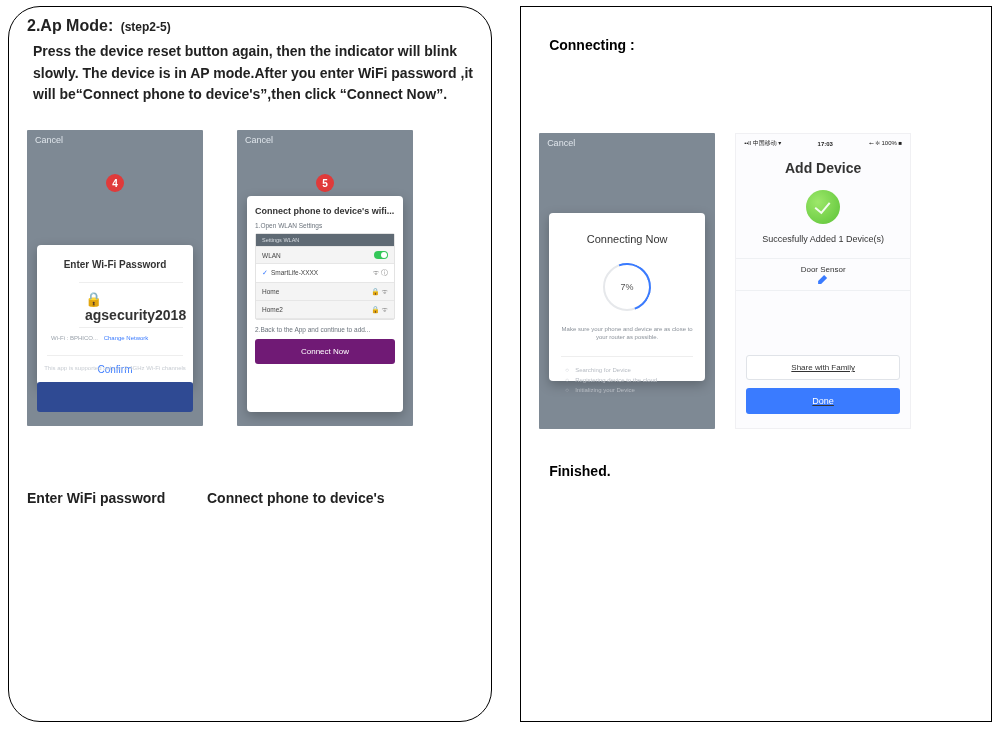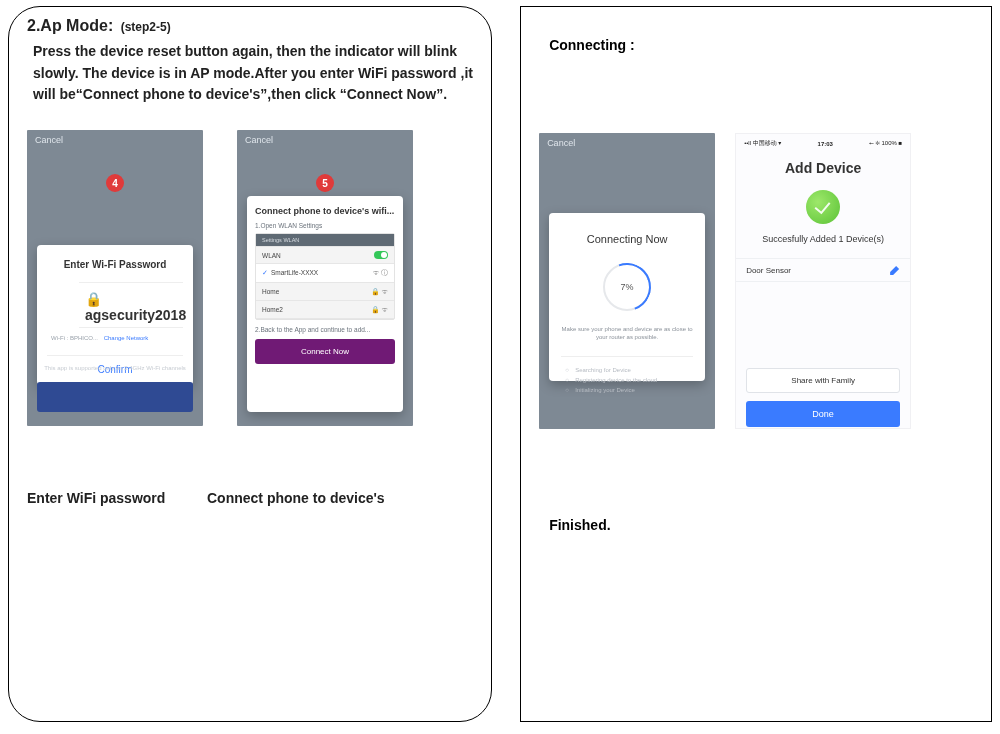--- a/index.html
+++ b/index.html
@@ -189,40 +189,40 @@
     width:34px;height:34px;border-radius:50%;
     background:radial-gradient(circle at 35% 35%, #9de86a, #5bc236);
     margin:14px auto 10px auto;
     position:relative;
   }
   .pd .greendot::after{content:"";position:absolute;left:12px;top:9px;width:7px;height:12px;border-right:2px solid rgba(255,255,255,.9);border-bottom:2px solid rgba(255,255,255,.9);transform:rotate(40deg);}
   .pd .succ{ text-align:center; font-size:9px; font-weight:500; margin-bottom:14px;}
   .pd .devrow{
     display:flex; justify-content:space-between; align-items:center;
     padding:6px 10px; border-top:1px solid #eef0f3; border-bottom:1px solid #eef0f3;
-    font-size:8px; color:#333;
+    font-size:8px; color:#333;flex-direction:column;
   }
   .pd .devrow .edit{
     width:10px;height:10px;
     background:linear-gradient(135deg,#3a7bff 50%, transparent 50%);
     transform:rotate(0deg);
     clip-path: polygon(0 70%, 60% 10%, 90% 40%, 30% 100%, 0 100%);
     background:#3a7bff;
   }
-  .pd .btns{position:absolute; left:10px; right:10px; bottom:1px;}
+  .pd .btns{position:absolute; left:10px; right:10px; bottom:14px;text-decoration:underline;}
   .pd .share{
     border:1px solid #e0e3e8; background:#fff; text-align:center;
     font-size:8px; padding:7px 0; border-radius:3px; margin-bottom:8px; color:#333;
   }
   .pd .done{
     background:#3a7bff; color:#fff; text-align:center;
     font-size:9px; padding:8px 16px; border-radius:3px;
   }
 
-  .panel-right .fin { font-size:14px; font-weight:700; margin:88px 0 0 28px;}
+  .panel-right .fin { font-size:14px; font-weight:700; margin:34px 0 0 28px;}
 </style>
 </head>
 <body>
 
 <div class="panel panel-left">
   <div class="heading">
     <span>2.Ap Mode:</span>
     <span class="sub">(step2-5)</span>
   </div>
   <div class="instr">Press the device reset button again, then the indicator will blink slowly. The device is in AP mode.After you enter WiFi password ,it will be“Connect phone to device's”,then click “Connect Now”.</div>

